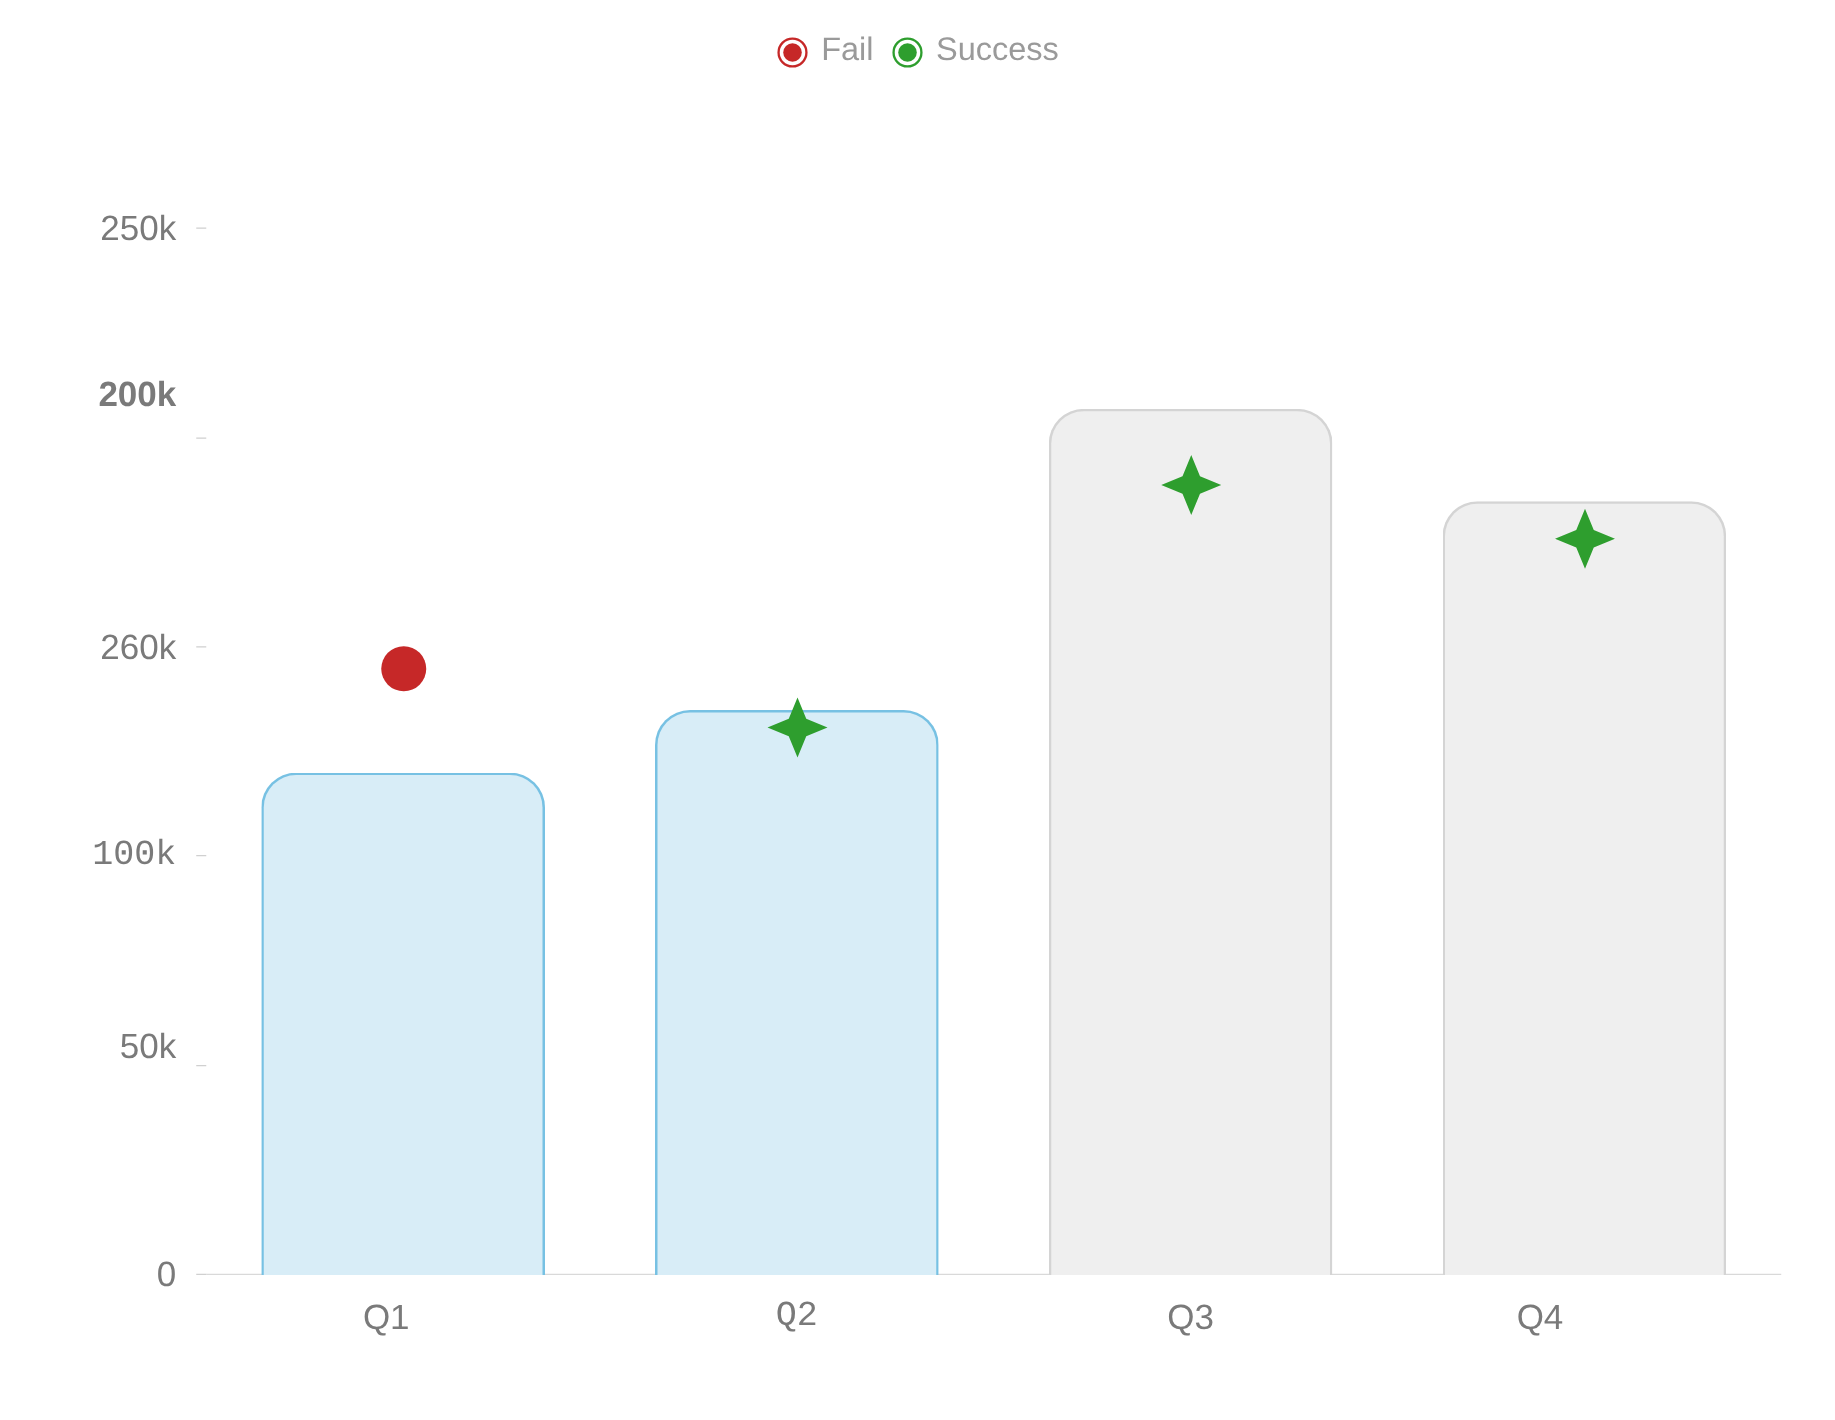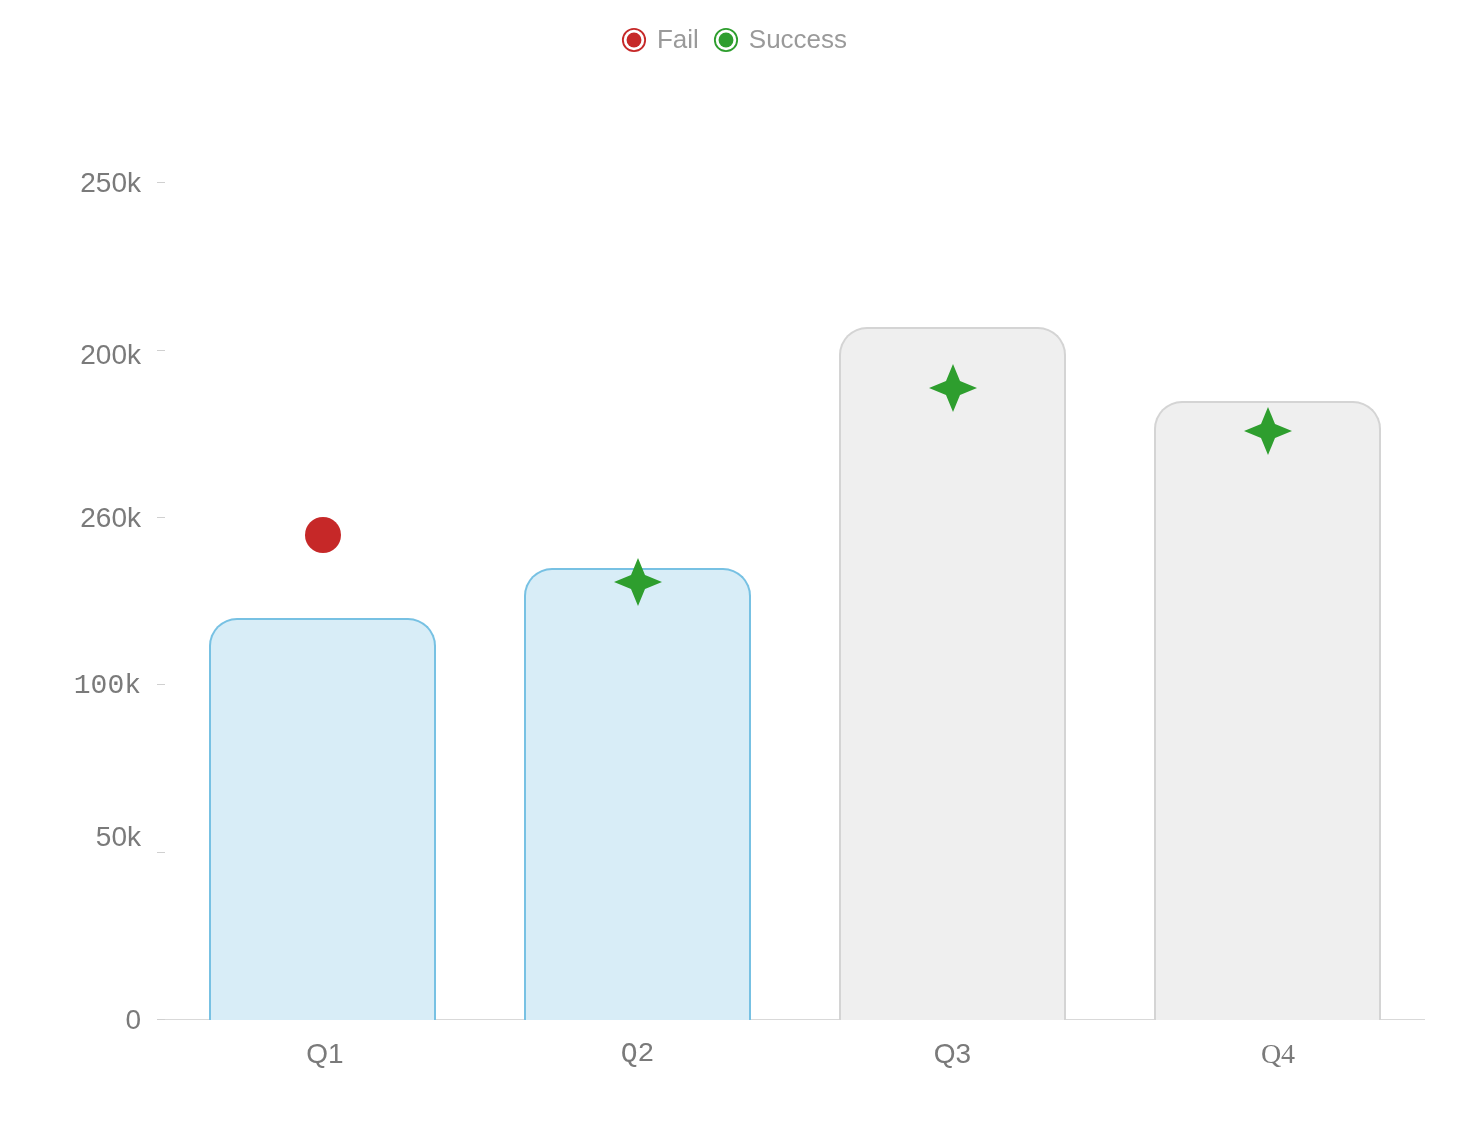--- a/index.html
+++ b/index.html
@@ -23,21 +23,21 @@
     width: 100%;
     display: flex;
     justify-content: center;
     align-items: center;
     gap: 14px;
     font-size: 26px;
     color: #9a9a9a;
   }
   .legend-item {
     display: flex;
-    align-items: center;
+    align-items: flex-end;
     gap: 10px;
   }
   .legend-swatch {
     width: 26px;
     height: 26px;
     display: flex;
     align-items: center;
     justify-content: center;
   }
   .plot-area {
@@ -131,46 +131,46 @@
   <div class="plot-area" id="plot">
     <div class="axis-line x-axis-line"></div>
   <div class="y-tick-label" style="bottom: 0px;">0</div>
       <div class="y-tick-mark" style="bottom: 0px;"></div>
       <div class="y-tick-label" style="bottom: 183px;">50k</div>
       <div class="y-tick-mark" style="bottom: 167.308px;"></div>
       <div class="y-tick-label" style="bottom: 334.615px; font-family: Liberation Mono, monospace;">100k</div>
       <div class="y-tick-mark" style="bottom: 334.615px;"></div>
       <div class="y-tick-label" style="bottom: 501.923px;">260k</div>
       <div class="y-tick-mark" style="bottom: 501.923px;"></div>
-      <div class="y-tick-label" style="bottom: 665px;">200k</div>
+      <div class="y-tick-label" style="bottom: 704px; font-weight: bold;">200k</div>
       <div class="y-tick-mark" style="bottom: 669.231px;"></div>
       <div class="y-tick-label" style="bottom: 836.538px; margin-top: 32px;">250k</div>
       <div class="y-tick-mark" style="bottom: 836.538px;"></div>
-      <div class="x-tick-label" style="left: 160px;">Q1</div>
+      <div class="x-tick-label" style="left: 144px;">Q1</div>
       <div class="bar past" style="left: 44.1px; width: 226.8px; height: 401.538px;"></div>
       <div class="marker" style="left: 157.5px; bottom: 485.192px;">
         <svg width="42" height="42" viewBox="0 0 42 42">
           <circle cx="21" cy="21" r="18" fill="#c62828"></circle>
         </svg>
       </div>
       <div class="x-tick-label" style="left: 472.5px; font-family: Liberation Mono, monospace;">Q2</div>
       <div class="bar past" style="left: 359.1px; width: 226.8px; height: 451.731px;"></div>
       <div class="marker" style="left: 472.5px; bottom: 438.346px;">
         <svg width="52" height="52" viewBox="-26 -26 52 52">
           <path d="M0,-24 L7,-7 L24,0 L7,7 L0,24 L-7,7 L-24,0 L-7,-7 Z" fill="#2e9e2e"></path>
         </svg>
       </div>
       <div class="x-tick-label" style="left: 787.5px;">Q3</div>
       <div class="bar future" style="left: 674.1px; width: 226.8px; height: 692.654px;"></div>
       <div class="marker" style="left: 787.5px; bottom: 632.423px;">
         <svg width="52" height="52" viewBox="-26 -26 52 52">
           <path d="M0,-24 L7,-7 L24,0 L7,7 L0,24 L-7,7 L-24,0 L-7,-7 Z" fill="#2e9e2e"></path>
         </svg>
       </div>
-      <div class="x-tick-label" style="left: 1113px; font-family: Liberation Serif, serif;">Q4</div>
+      <div class="x-tick-label" style="left: 1067px;">Q4</div>
       <div class="bar future" style="left: 989.1px; width: 226.8px; height: 619.038px;"></div>
       <div class="marker" style="left: 1102.5px; bottom: 588.923px;">
         <svg width="52" height="52" viewBox="-26 -26 52 52">
           <path d="M0,-24 L7,-7 L24,0 L7,7 L0,24 L-7,7 L-24,0 L-7,-7 Z" fill="#2e9e2e"></path>
         </svg>
       </div>
     </div>
 
 </div>
 

